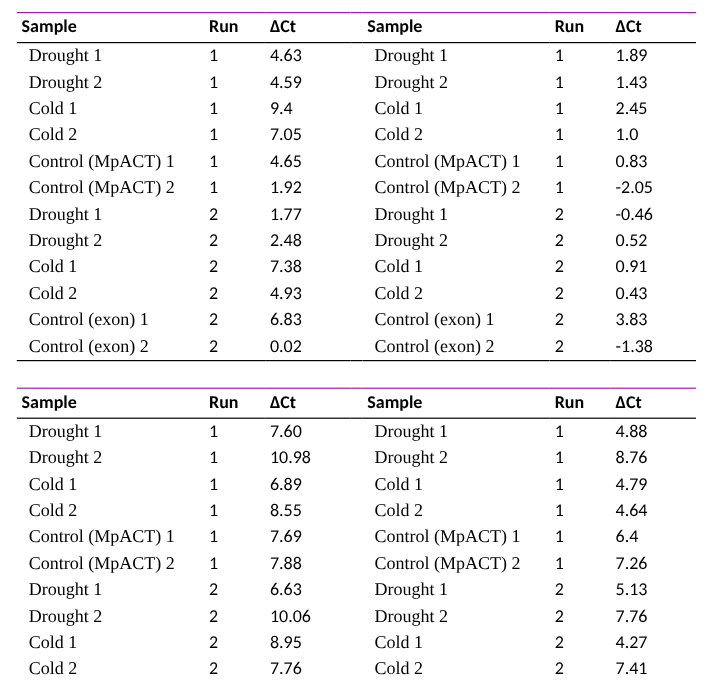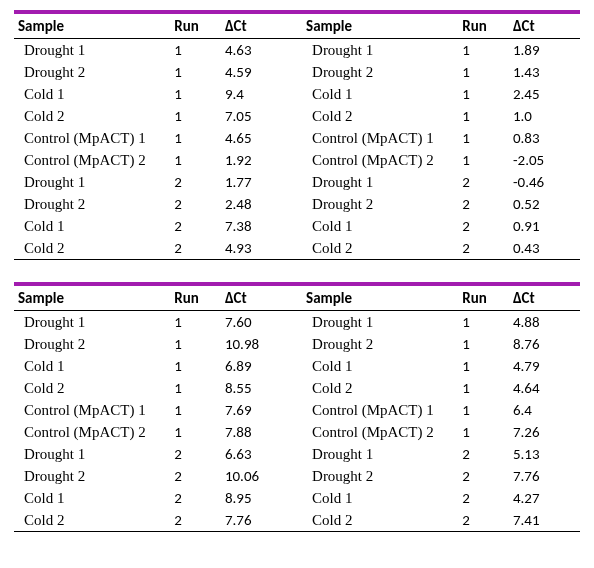--- a/index.html
+++ b/index.html
@@ -17,21 +17,21 @@
   table {
     border-collapse: collapse;
     width: 566px;
     margin-bottom: 22px;
     table-layout: fixed;
   }
   thead th {
     text-align: left;
     font-weight: 700;
     padding: 3px 4px 3px 4px;
-    border-top: 4px solid #a21caf;
+    border-top: 1px solid #a21caf;
     border-bottom: 1px solid #000;
     white-space: nowrap;
   }
   tbody td {
     padding: 2px 4px 2px 4px;
     white-space: nowrap;
   }
   tbody tr:last-child td {
     border-bottom: 1px solid #000;
   }
@@ -151,20 +151,38 @@
         </tr>
         <tr>
           <td class="pad-left">Cold 2</td>
           <td>2</td>
           <td>4.93</td>
           <td></td>
           <td class="pad-left">Cold 2</td>
           <td>2</td>
           <td>0.43</td>
         </tr>
+        <tr>
+          <td class="pad-left">Control (exon) 1</td>
+          <td>2</td>
+          <td>6.83</td>
+          <td></td>
+          <td class="pad-left">Control (exon) 1</td>
+          <td>2</td>
+          <td>3.83</td>
+        </tr>
+        <tr>
+          <td class="pad-left">Control (exon) 2</td>
+          <td>2</td>
+          <td>0.02</td>
+          <td></td>
+          <td class="pad-left">Control (exon) 2</td>
+          <td>2</td>
+          <td>-1.38</td>
+        </tr>
       </tbody>
   </table>
 
   <table>
     <colgroup>
       <col class="sample">
         <col class="run">
         <col class="dct">
       <col class="gap">
       <col class="sample">

